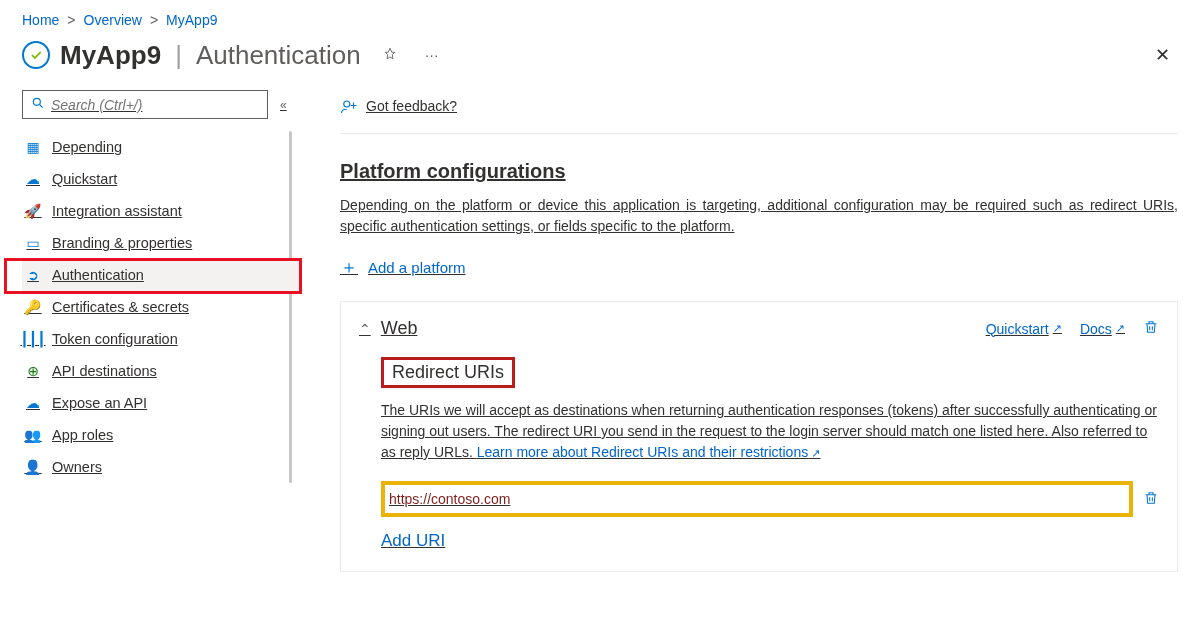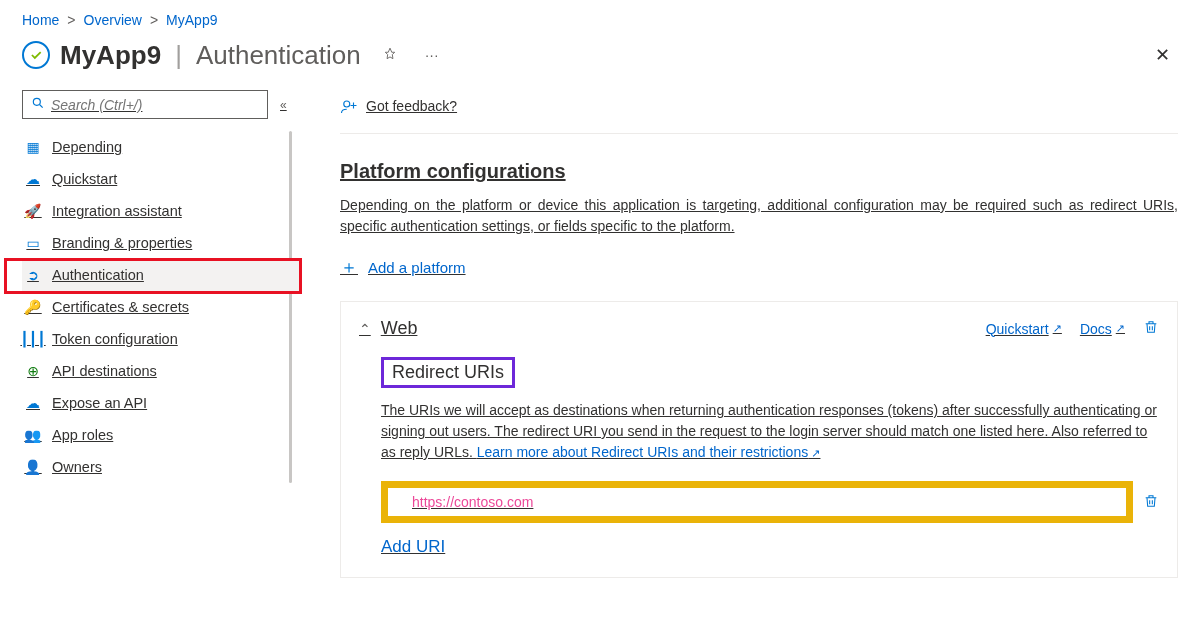--- a/index.html
+++ b/index.html
@@ -122,33 +122,33 @@
   .card-header { display:flex; align-items:center; gap:10px; }
   .card-title { font-size:18px; font-weight:400; }
   .chev { color:#605e5c; cursor:pointer; font-size:14px; }
   .card-links { margin-left:auto; display:flex; align-items:center; gap:18px; }
   .card-links a { color:#0066cc; text-decoration:none; cursor:pointer; display:flex; align-items:center; gap:4px;}
   .trash { color:#0078d4; cursor:pointer; }
 
   .subsection-title {
     font-size:18px; font-weight:400; margin:18px 0 6px 22px;
     display:inline-block;
-    border:3px solid #6d28d9;
+    border:3px solid #b91c1c;
     padding:2px 8px;
   }
   .subsection-desc { margin:6px 0 0 22px; max-width:780px; line-height:1.5; color:#323130;}
   .learn-link { color:#0066cc; text-decoration:none; cursor:pointer;}
 
   .uri-row {
     display:flex; align-items:center; gap:10px;
     margin:18px 0 0 22px;
   }
   .uri-input {
-    flex:1; border:7px solid #eab308; padding:6px 24px;
-    font-size:14px; color:#ec4899;
+    flex:1; border:4px solid #eab308; padding:6px 4px;
+    font-size:14px; color:#7f1d1d;
   }
   .add-uri { margin:14px 0 0 22px; color:#0066cc; cursor:pointer; font-size:17px;}
 
   .ext-icon{ font-size:11px; }
 </style>
 </head>
 <body>
 
 <div class="container">
 

